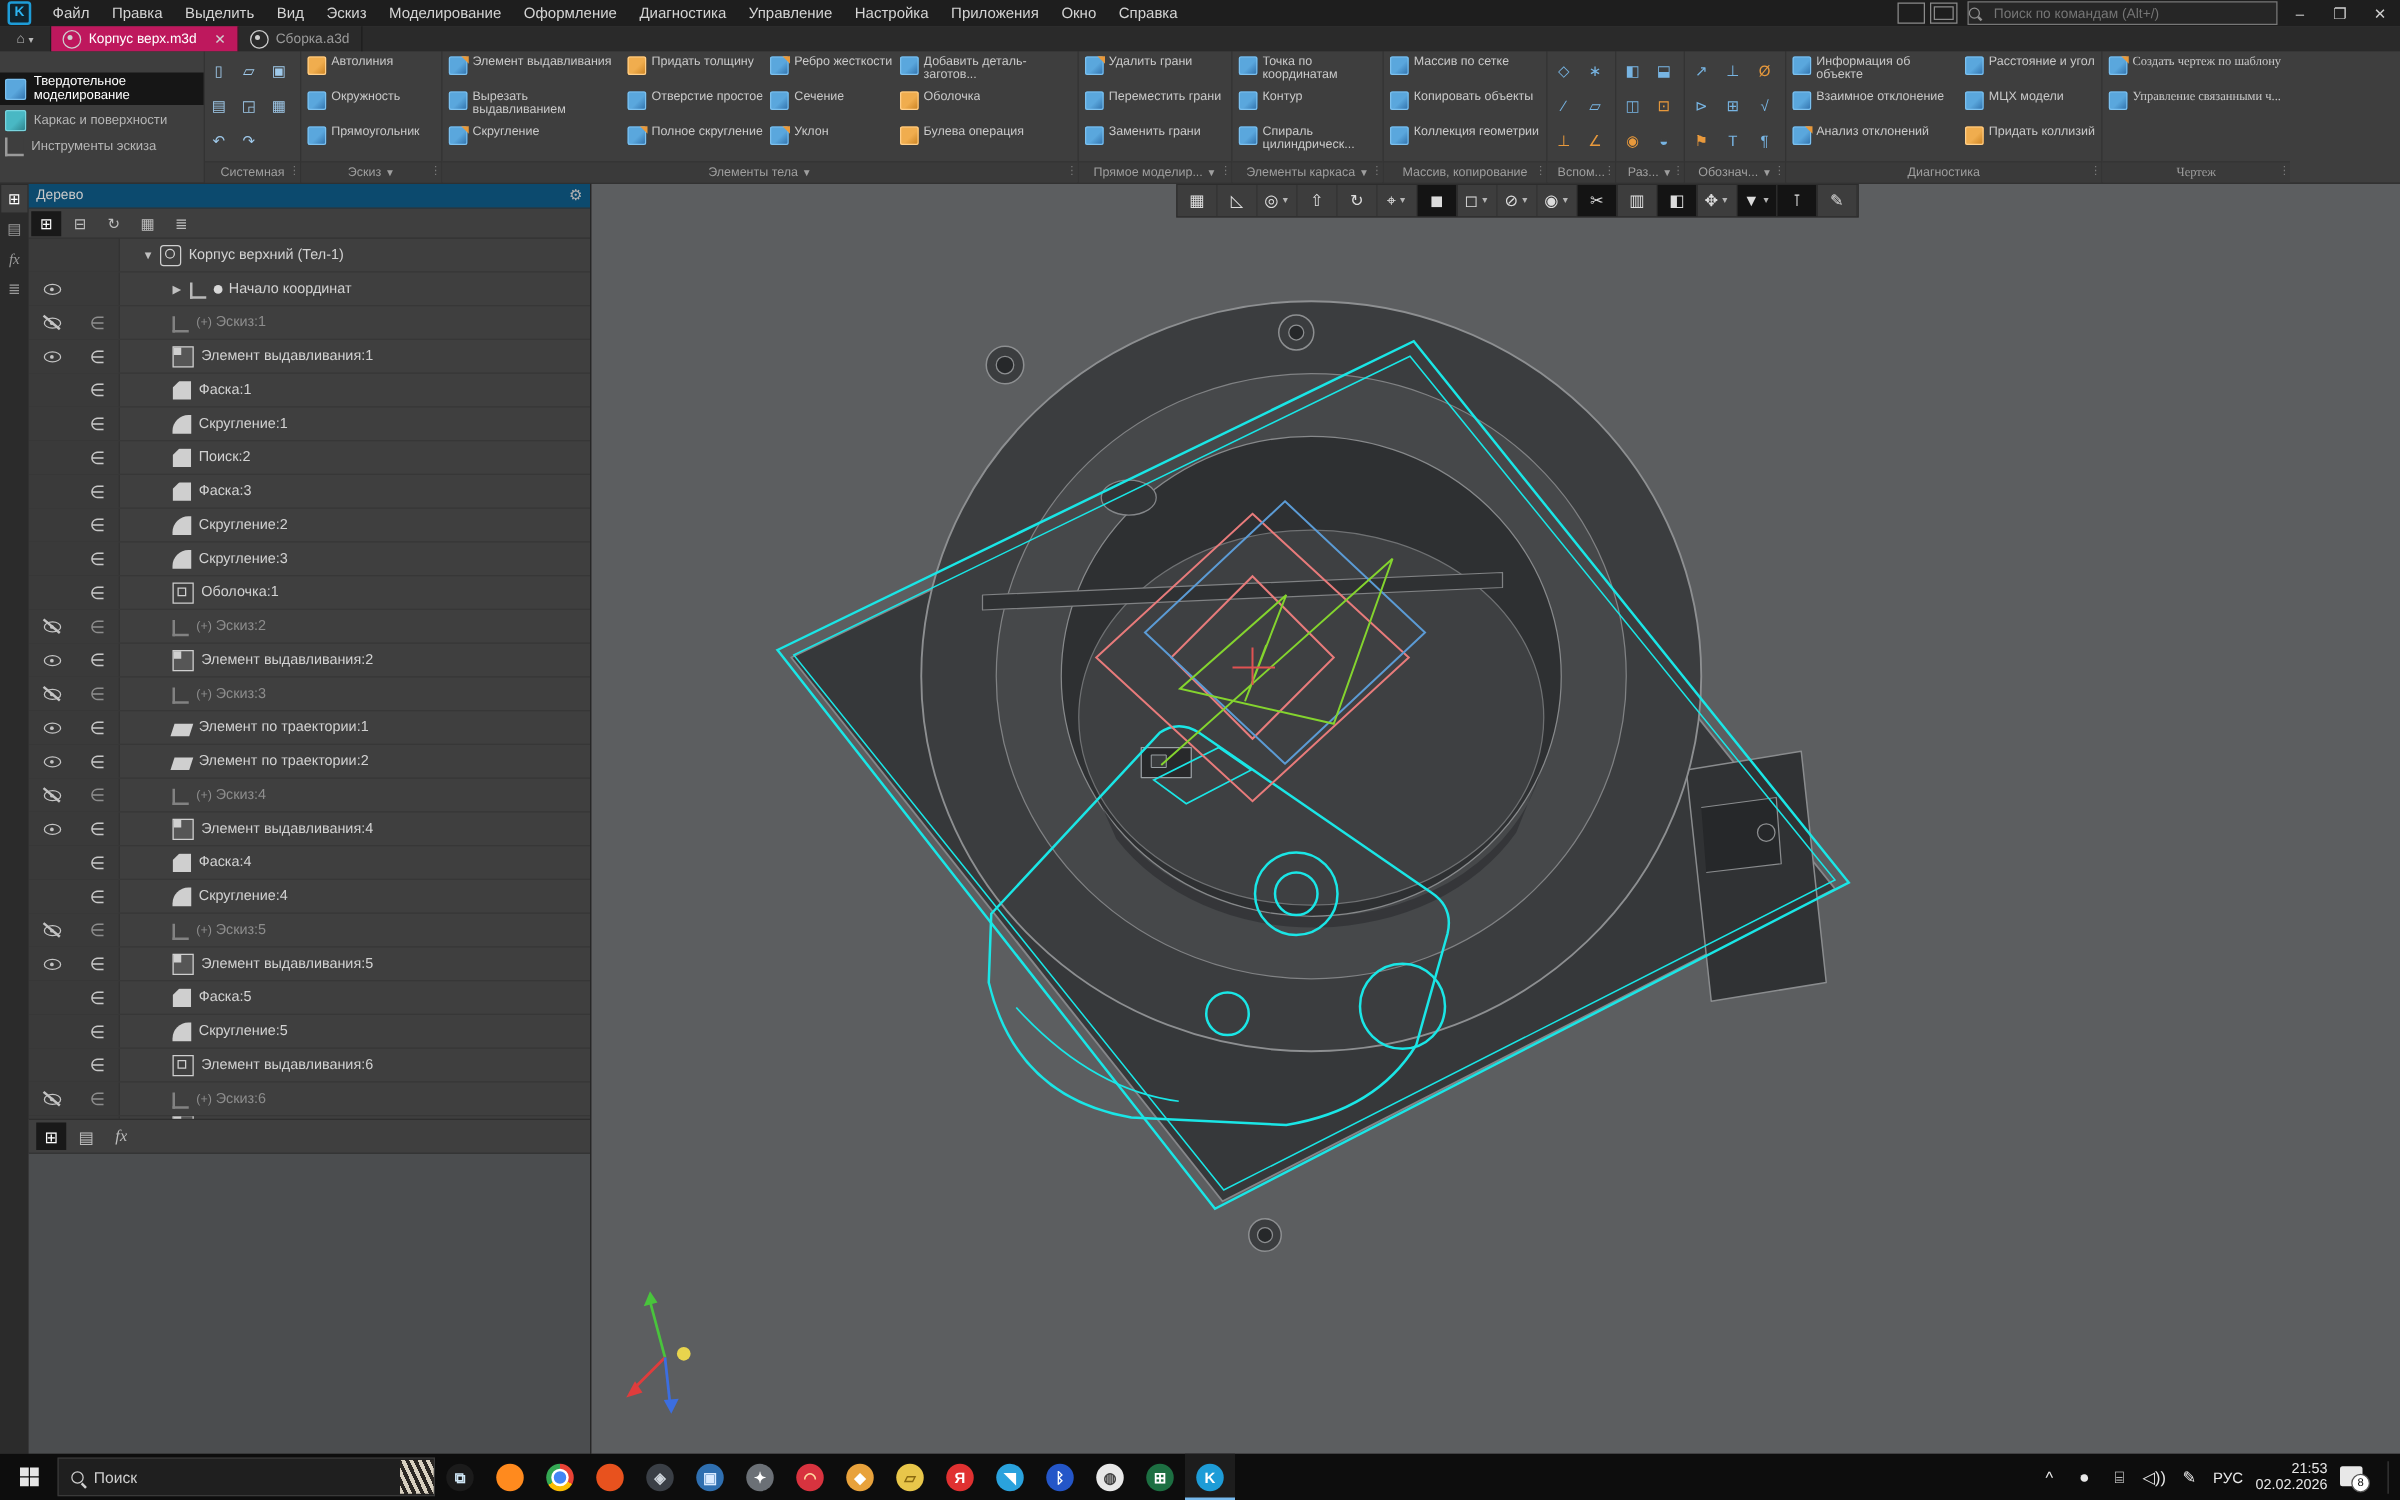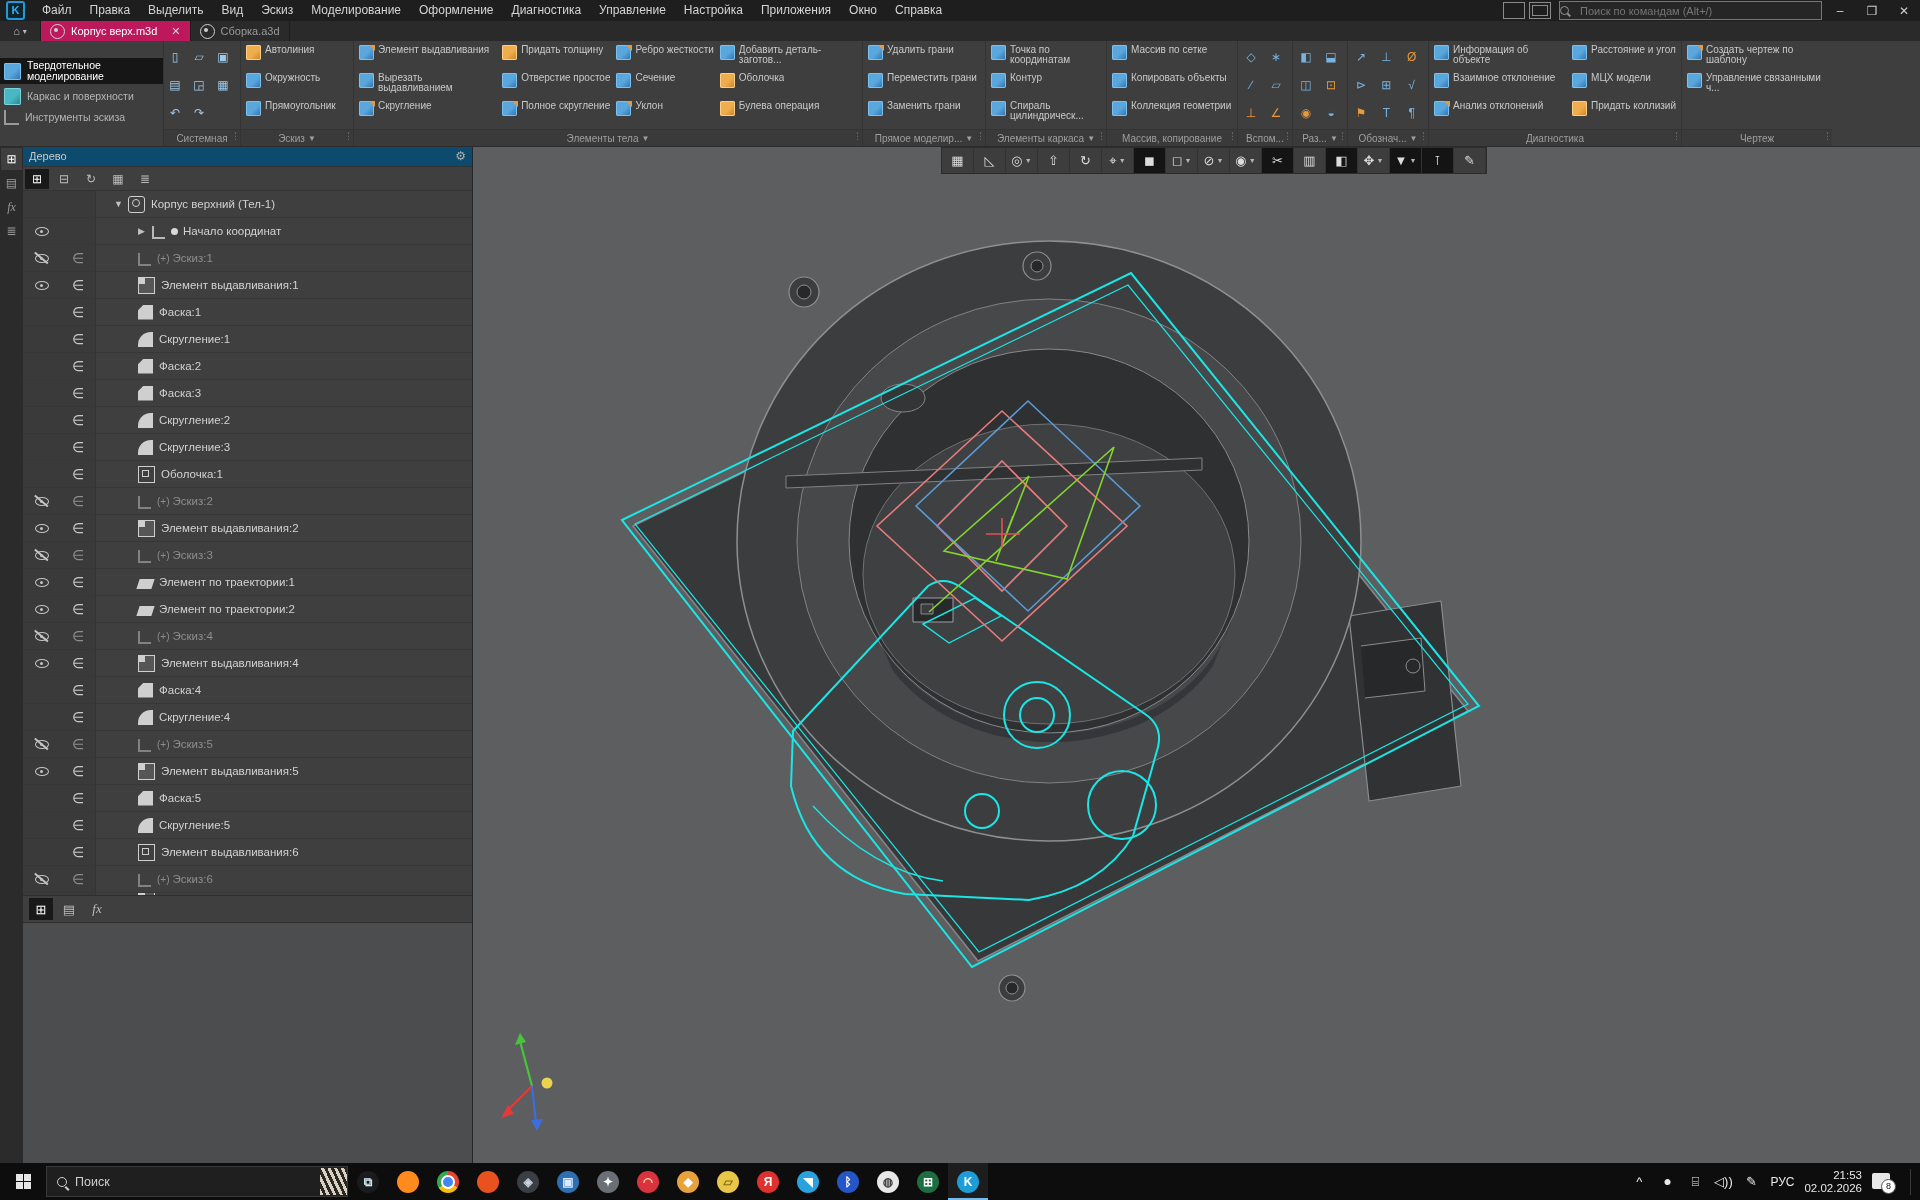--- a/index.html
+++ b/index.html
@@ -5,21 +5,21 @@
   html,body{margin:0;padding:0;background:#1a1a1a;}
   #app{width:1920px;height:1200px;position:relative;overflow:hidden;background:#3e3e3e;
        font-family:"Liberation Sans",sans-serif;-webkit-font-smoothing:antialiased;color:#ccc;}
   
   #menubar{position:absolute;left:0;top:0;right:0;height:21px;background:#1e1e1e;display:flex;align-items:center;font-size:12px;color:#d4d4d4;z-index:30;}
   .logo{width:15px;height:15px;margin:0 8px 0 6px;border:2px solid #1e9cd7;border-radius:3px;background:#10242e;color:#2db3ef;font-weight:bold;font-size:11px;line-height:14px;text-align:center;}
   .menu-item{padding:12px 9px;height:21px;line-height:21px;cursor:default;}
   #mb-right{margin-left:auto;display:flex;align-items:center;gap:4px;padding-right:2px;}
   .mb-sq{width:20px;height:15px;border:1px solid #8a8a8a;background:#1e1e1e;position:relative;}
   .mb-sq.b2::after{content:"";position:absolute;inset:2px;border:1px solid #8a8a8a;}
-  .cmdsearch{width:225px;height:15px;border:1px solid #777;background:#262626;color:#8f8f8f;font-size:11px;padding:1px 16px 1px 20px;outline:none;}
+  .cmdsearch{width:225px;height:15px;border:1px solid #777;background:#262626;color:#8f8f8f;font-size:11px;padding:1px 1px 1px 20px;outline:none;}
   .cmd-mag{position:relative;width:0;}
   .cmd-mag::after{content:"";position:absolute;left:5px;top:-5px;width:7px;height:7px;border:1.5px solid #8f8f8f;border-radius:50%;}
   .cmd-mag::before{content:"";position:absolute;left:12px;top:3px;width:4px;height:1.5px;background:#8f8f8f;transform:rotate(45deg);}
   .wbtn{width:28px;height:21px;display:flex;align-items:center;justify-content:center;color:#cfcfcf;font-size:12px;}
   
   #tabbar{position:absolute;left:0;top:21px;right:0;height:20px;background:#2a2a2a;display:flex;align-items:stretch;font-size:11px;z-index:30;}
   .home{width:40px;display:flex;align-items:center;justify-content:center;gap:3px;color:#b9b9b9;border-right:1px solid #1d1d1d;}
   .tab{display:flex;align-items:center;gap:6px;padding:0 9px;color:#9a9a9a;border-right:1px solid #1d1d1d;}
   .tab.active{background:#be185d;color:#fff;justify-content:flex-end;}
   .tab .doc{width:13px;height:13px;border:1.5px solid #cfcfcf;border-radius:50%;position:relative;flex:none;}
@@ -421,21 +421,21 @@
             <div class="rb-item">
               <span class="bic o"></span>
               <span class="lbl">Придать коллизий</span>
             </div>
           </div>
           <div class="rb-foot">
             <span>Диагностика</span>
             <span class="dots">⋮</span>
           </div>
         </div>
-        <div class="rb-group" style="width: 150px; flex: 0 0 auto;">
+        <div class="rb-group" style="width: 150px; flex: 0 0 auto; font-family: Liberation Serif, serif;">
           <div class="rb-body">
             <div class="rb-item">
               <span class="bic bo"></span>
               <span class="lbl">Создать чертеж по шаблону</span>
             </div>
             <div class="rb-item">
               <span class="bic b"></span>
               <span class="lbl">Управление связанными ч...</span>
             </div>
           </div>
@@ -542,21 +542,21 @@
         </div>
         <div class="t-row">
           <div class="t-gut">
             <div class="gut-eye"></div>
             <div class="gut-elem">
               <span class="elem">∈</span>
             </div>
           </div>
           <span class="t-indent"></span>
           <span class="ti ti-chamfer"></span>
-          <span class="t-label">Фаска:2</span>
+          <span class="t-label">Поиск:2</span>
         </div>
         <div class="t-row">
           <div class="t-gut">
             <div class="gut-eye"></div>
             <div class="gut-elem">
               <span class="elem">∈</span>
             </div>
           </div>
           <span class="t-indent"></span>
           <span class="ti ti-chamfer"></span>

